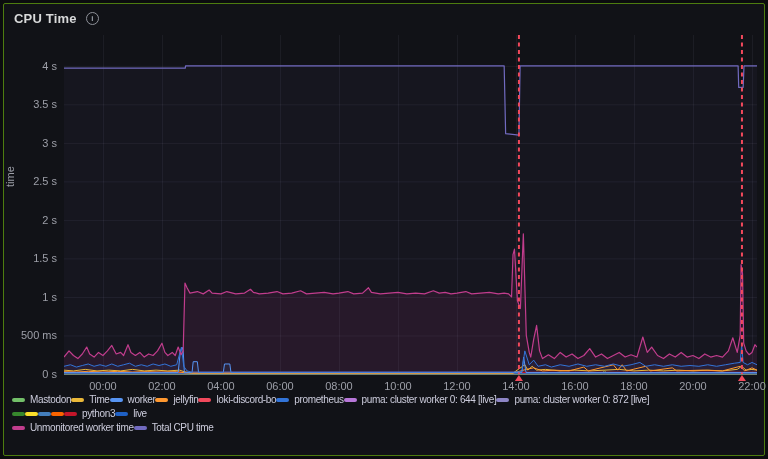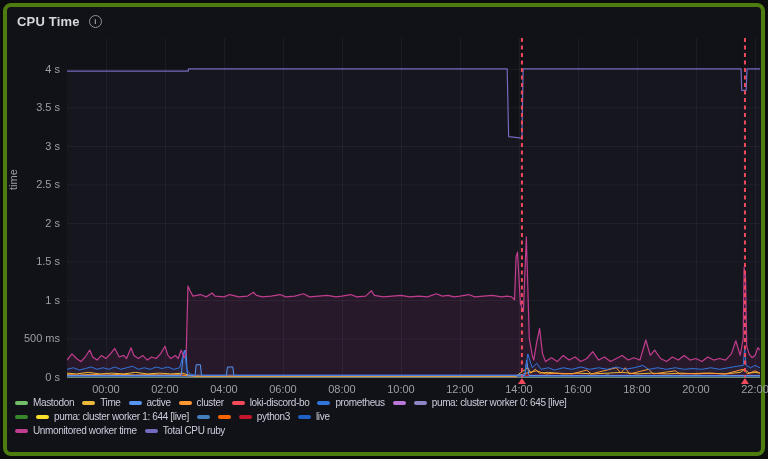--- a/index.html
+++ b/index.html
@@ -1,26 +1,26 @@
 <!DOCTYPE html>
 <html><head>
 <meta charset="utf-8">
 <style>
   html,body{margin:0;padding:0;width:768px;height:459px;background:#0b0c0e;overflow:hidden;
     font-family:"Liberation Sans",sans-serif;}
-  .panel{position:absolute;inset:3px;background:#111217;border:4px solid #4d7c0f;border-radius:8px;}
+  .panel{position:absolute;inset:3px;background:#111217;border:1px solid #4d7c0f;border-radius:2px;}
   .panel-header{position:absolute;left:10px;top:5px;height:18px;display:flex;align-items:center;gap:9px;z-index:5;}
   .panel-title{font-size:13px;font-weight:600;color:#d8d9da;letter-spacing:.2px;cursor:pointer;}
   .info-icon{width:13px;height:13px;box-sizing:border-box;border:1px solid #8e9199;border-radius:50%;
     color:#9aa0a8;font-size:8px;line-height:11px;text-align:center;font-weight:700;}
   svg.chart{position:absolute;left:-4px;top:-4px;width:768px;height:459px;}
   .ylabel{position:absolute;left:-1px;top:170px;width:14px;color:#9d9fa8;font-size:11px;
     transform:rotate(-90deg);transform-origin:center;white-space:nowrap;text-align:center;}
   .legend{position:absolute;left:8px;top:390px;display:flex;flex-direction:column;gap:3px;width:745px;overflow:hidden;}
-  .legend-row{display:flex;align-items:center;gap:8px;white-space:nowrap;}
+  .legend-row{display:flex;align-items:center;white-space:nowrap;}
   .legend-item{display:flex;align-items:center;gap:5px;cursor:pointer;}
   .legend-swatch{width:13px;height:4px;border-radius:2px;flex:0 0 auto;}
   .legend-label{font-size:10px;letter-spacing:-0.35px;color:#ccccdc;}
 </style>
 </head>
 <body>
 
 <div class="panel">
   <div class="panel-header">
     <div class="panel-title">CPU Time</div>
@@ -114,49 +114,49 @@
         <div class="legend-item">
           <span class="legend-swatch" style="background: rgb(115, 191, 105);"></span>
           <span class="legend-label">Mastodon</span>
         </div>
         <div class="legend-item">
           <span class="legend-swatch" style="background: rgb(234, 184, 57);"></span>
           <span class="legend-label">Time</span>
         </div>
         <div class="legend-item">
           <span class="legend-swatch" style="background: rgb(87, 148, 242);"></span>
-          <span class="legend-label">active</span>
+          <span class="legend-label">worker</span>
         </div>
         <div class="legend-item">
           <span class="legend-swatch" style="background: rgb(255, 152, 48);"></span>
-          <span class="legend-label">cluster</span>
+          <span class="legend-label">jellyfin</span>
         </div>
         <div class="legend-item">
           <span class="legend-swatch" style="background: rgb(242, 73, 92);"></span>
           <span class="legend-label">loki-discord-bo</span>
         </div>
         <div class="legend-item">
           <span class="legend-swatch" style="background: rgb(50, 116, 217);"></span>
           <span class="legend-label">prometheus</span>
         </div>
         <div class="legend-item">
           <span class="legend-swatch" style="background: rgb(184, 119, 217);"></span>
+          <span class="legend-label">puma: cluster worker 0: 644 [live]</span>
         </div>
         <div class="legend-item">
           <span class="legend-swatch" style="background: rgb(141, 133, 197);"></span>
-          <span class="legend-label">puma: cluster worker 0: 645 [live]</span>
+          <span class="legend-label">puma: cluster worker 0: 872 [live]</span>
         </div>
       </div>
       <div class="legend-row">
         <div class="legend-item">
           <span class="legend-swatch" style="background: rgb(55, 135, 45);"></span>
         </div>
         <div class="legend-item">
           <span class="legend-swatch" style="background: rgb(250, 222, 42);"></span>
-          <span class="legend-label">puma: cluster worker 1: 644 [live]</span>
         </div>
         <div class="legend-item">
           <span class="legend-swatch" style="background: rgb(68, 126, 188);"></span>
         </div>
         <div class="legend-item">
           <span class="legend-swatch" style="background: rgb(250, 100, 0);"></span>
         </div>
         <div class="legend-item">
           <span class="legend-swatch" style="background: rgb(196, 22, 42);"></span>
           <span class="legend-label">python3</span>
@@ -166,17 +166,17 @@
           <span class="legend-label">live</span>
         </div>
       </div>
       <div class="legend-row">
         <div class="legend-item">
           <span class="legend-swatch" style="background: rgb(193, 61, 141);"></span>
           <span class="legend-label">Unmonitored worker time</span>
         </div>
         <div class="legend-item">
           <span class="legend-swatch" style="background: rgb(113, 106, 191);"></span>
-          <span class="legend-label">Total CPU ruby</span>
+          <span class="legend-label">Total CPU time</span>
         </div>
       </div>
     </div>
 </div>
 
 </body></html>

